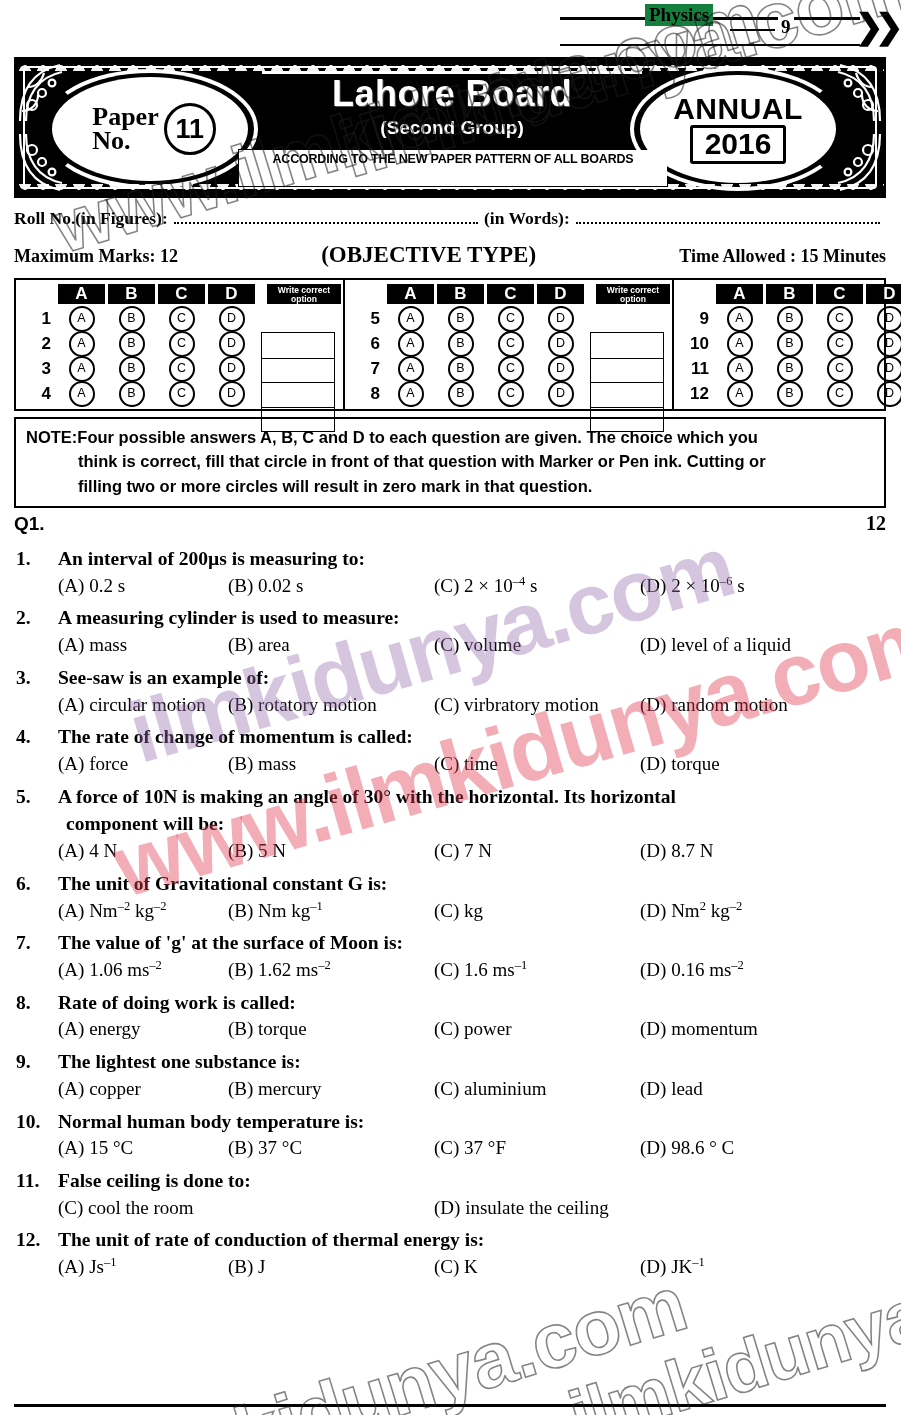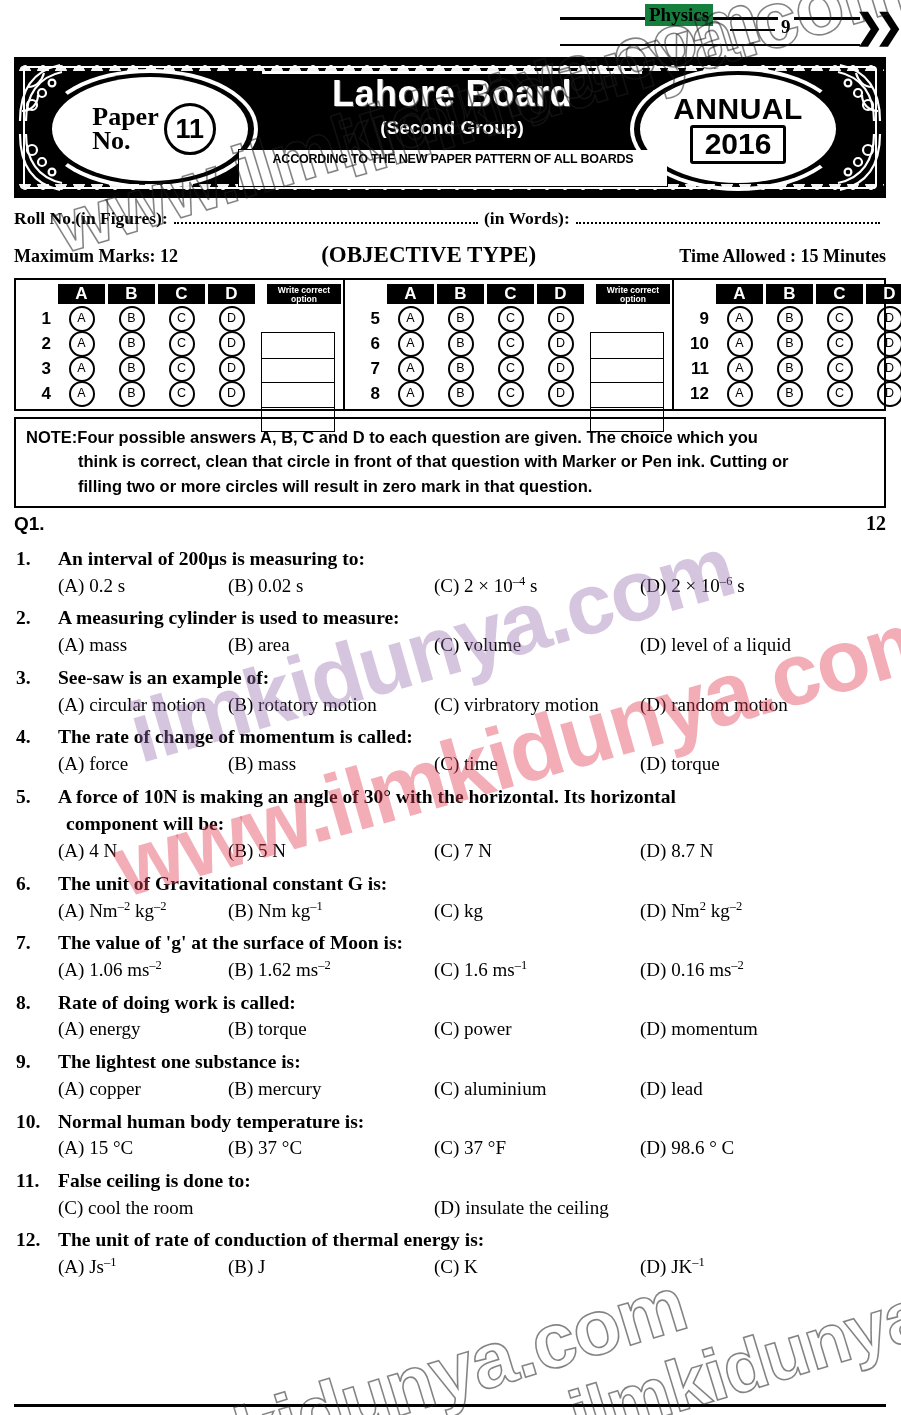--- a/index.html
+++ b/index.html
@@ -841,21 +841,21 @@
               <span>D</span>
             </div>
         </div>
 
       </div>
     </div>
   </div>
 
   <div class="note-box">
     <span>NOTE:Four possible answers A, B, C and D to each question are given. The choice which you</span>
-    <span class="indent">think is correct, clean that circle in front of that question with Marker or Pen ink. Cutting or</span>
+    <span class="indent">think is correct, fill that circle in front of that question with Marker or Pen ink. Cutting or</span>
     <span class="indent">filling two or more circles will result in zero mark in that question.</span>
   </div>
 
   <div class="q1-row">
     <span>Q1.</span>
     <span class="q1-marks">12</span>
   </div>
 
   <div class="questions" id="questions-root">
       <div class="q-item">

